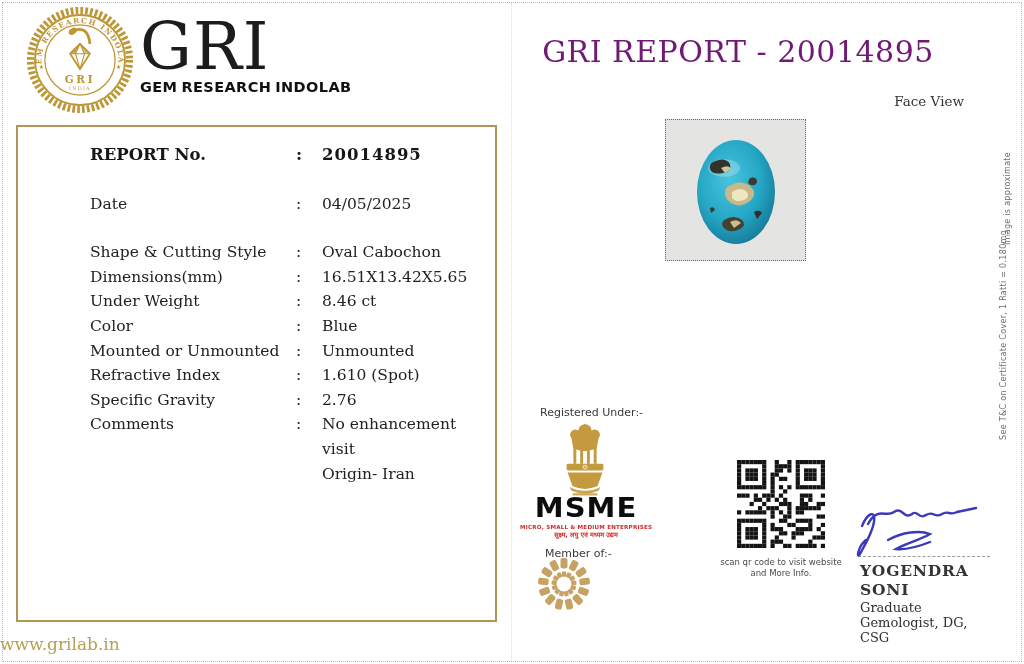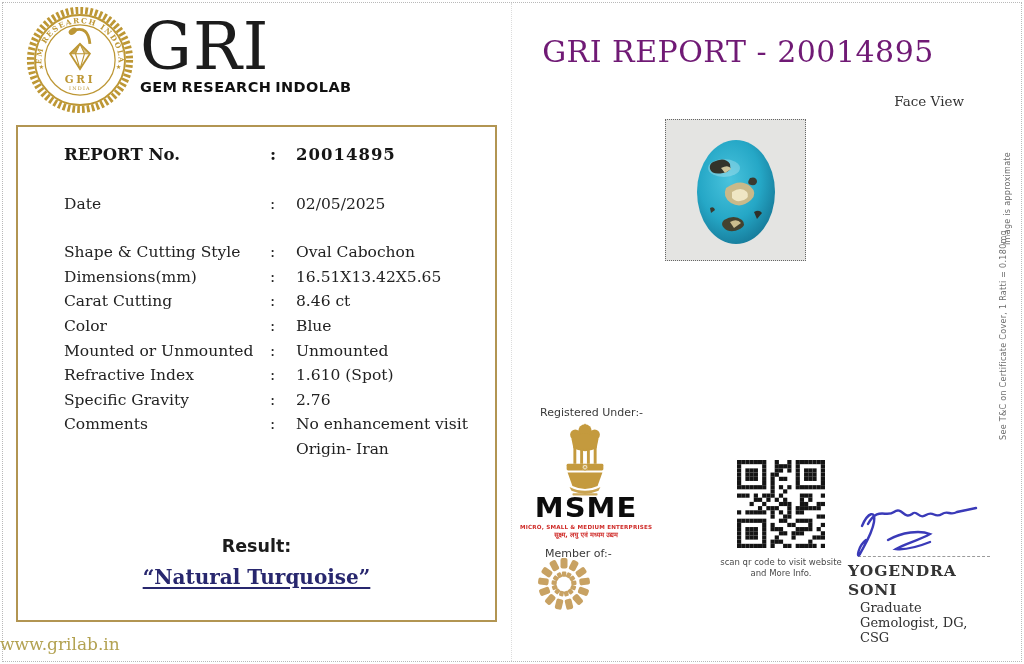--- a/index.html
+++ b/index.html
@@ -16,21 +16,21 @@
   #seal{width:108px;height:108px;}
   #wordmark{margin-left:6px;padding-top:10px;}
   #brand-name{font-size:65px;line-height:0.95;color:#1c1c1c;letter-spacing:1px;}
   #brand-tagline{margin-top:1px;font-size:14.5px;font-weight:700;letter-spacing:0.4px;color:#111;
                  font-family:"DejaVu Sans","Liberation Sans",sans-serif;}
   .tg-word{margin-right:4px;}
   .tg-word b{font-weight:900;}
 
   #gold-box{position:absolute;left:16px;top:125px;width:477px;height:493px;
             border:2px solid var(--gold,#b29552);}
-  #report-rows{padding:16px 20px 0 46px;}
+  #report-rows{padding:16px 20px 0 72px;}
   .trow{display:flex;font-size:15.5px;line-height:24.6px;color:#222;}
   .trow.bold{font-weight:700;font-size:16.5px;color:#161616;}
   .trow.bold .tvalue{letter-spacing:1px;}
   .trow.gap{margin-top:24px;}
   .tlabel{width:206px;flex:none;}
   .tcolon{width:26px;flex:none;text-align:left;}
   .tvalue{flex:1;}
 
   #result-block{position:absolute;left:0;right:0;top:409px;text-align:center;}
   #result-label{font-size:17.5px;font-weight:700;color:#1c1c1c;
@@ -71,21 +71,21 @@
   #gjepc-burst{margin-left:8px;margin-top:-4px;}
 
   #qr-block{position:absolute;left:204px;top:455px;width:130px;text-align:center;}
   #qr-code{display:inline-block;background:#fff;padding:5px;}
   #qr-caption{font-size:8.5px;line-height:1.35;color:#4a4a4a;
               font-family:"DejaVu Sans","Liberation Sans",sans-serif;}
 
   #sign-block{position:absolute;left:336px;top:488px;width:150px;}
   #signature-svg{display:block;margin-left:6px;}
   #sign-line{width:132px;border-top:1.6px dashed #9a9a9a;margin:-4px 0 4px 10px;}
-  #signatory-name{font-size:15.5px;font-weight:700;letter-spacing:0.8px;color:#343434;margin-left:0;}
+  #signatory-name{font-size:15.5px;font-weight:700;letter-spacing:0.8px;color:#343434;margin-left:12px;}
   #signatory-title{font-size:13px;color:#2f2f2f;margin-left:12px;margin-top:1px;}
 
   .side-note{position:absolute;writing-mode:vertical-rl;transform:rotate(180deg);
              font-size:8px;color:#6d6d6d;letter-spacing:0.3px;
              font-family:"DejaVu Sans","Liberation Sans",sans-serif;white-space:nowrap;}
   #side-note-top{left:1003px;top:152px;}
   #side-note-bottom{left:999px;top:230px;}
 </style>
 </head>
 <body>
@@ -129,34 +129,34 @@
     <div id="gold-box">
       <div id="report-rows">
           <div class="trow bold">
             <span class="tlabel">REPORT No.</span>
             <span class="tcolon">:</span>
             <span class="tvalue">20014895</span>
           </div>
           <div class="trow gap">
             <span class="tlabel">Date</span>
             <span class="tcolon">:</span>
-            <span class="tvalue">02/05/2025</span>
+            <span class="tvalue">04/05/2025</span>
           </div>
           <div class="trow gap">
             <span class="tlabel">Shape &amp; Cutting Style</span>
             <span class="tcolon">:</span>
             <span class="tvalue">Oval Cabochon</span>
           </div>
           <div class="trow">
             <span class="tlabel">Dimensions(mm)</span>
             <span class="tcolon">:</span>
             <span class="tvalue">16.51X13.42X5.65</span>
           </div>
           <div class="trow">
-            <span class="tlabel">Carat Cutting</span>
+            <span class="tlabel">Under Weight</span>
             <span class="tcolon">:</span>
             <span class="tvalue">8.46 ct</span>
           </div>
           <div class="trow">
             <span class="tlabel">Color</span>
             <span class="tcolon">:</span>
             <span class="tvalue">Blue</span>
           </div>
           <div class="trow">
             <span class="tlabel">Mounted or Unmounted</span>
@@ -177,24 +177,20 @@
             <span class="tlabel">Comments</span>
             <span class="tcolon">:</span>
             <span class="tvalue">No enhancement visit</span>
           </div>
           <div class="trow">
             <span class="tlabel"></span>
             <span class="tcolon"></span>
             <span class="tvalue">Origin- Iran</span>
           </div>
         </div>
-      <div id="result-block">
-        <div id="result-label">Result:</div>
-        <div id="result-value">“Natural Turquoise”</div>
-      </div>
     </div>
 
     <div id="site-footer">www.grilab.in</div>
   </div>
 
   <div id="right-page">
 
     <div id="report-title">GRI REPORT - 20014895</div>
     <div id="face-view">Face View</div>
 

